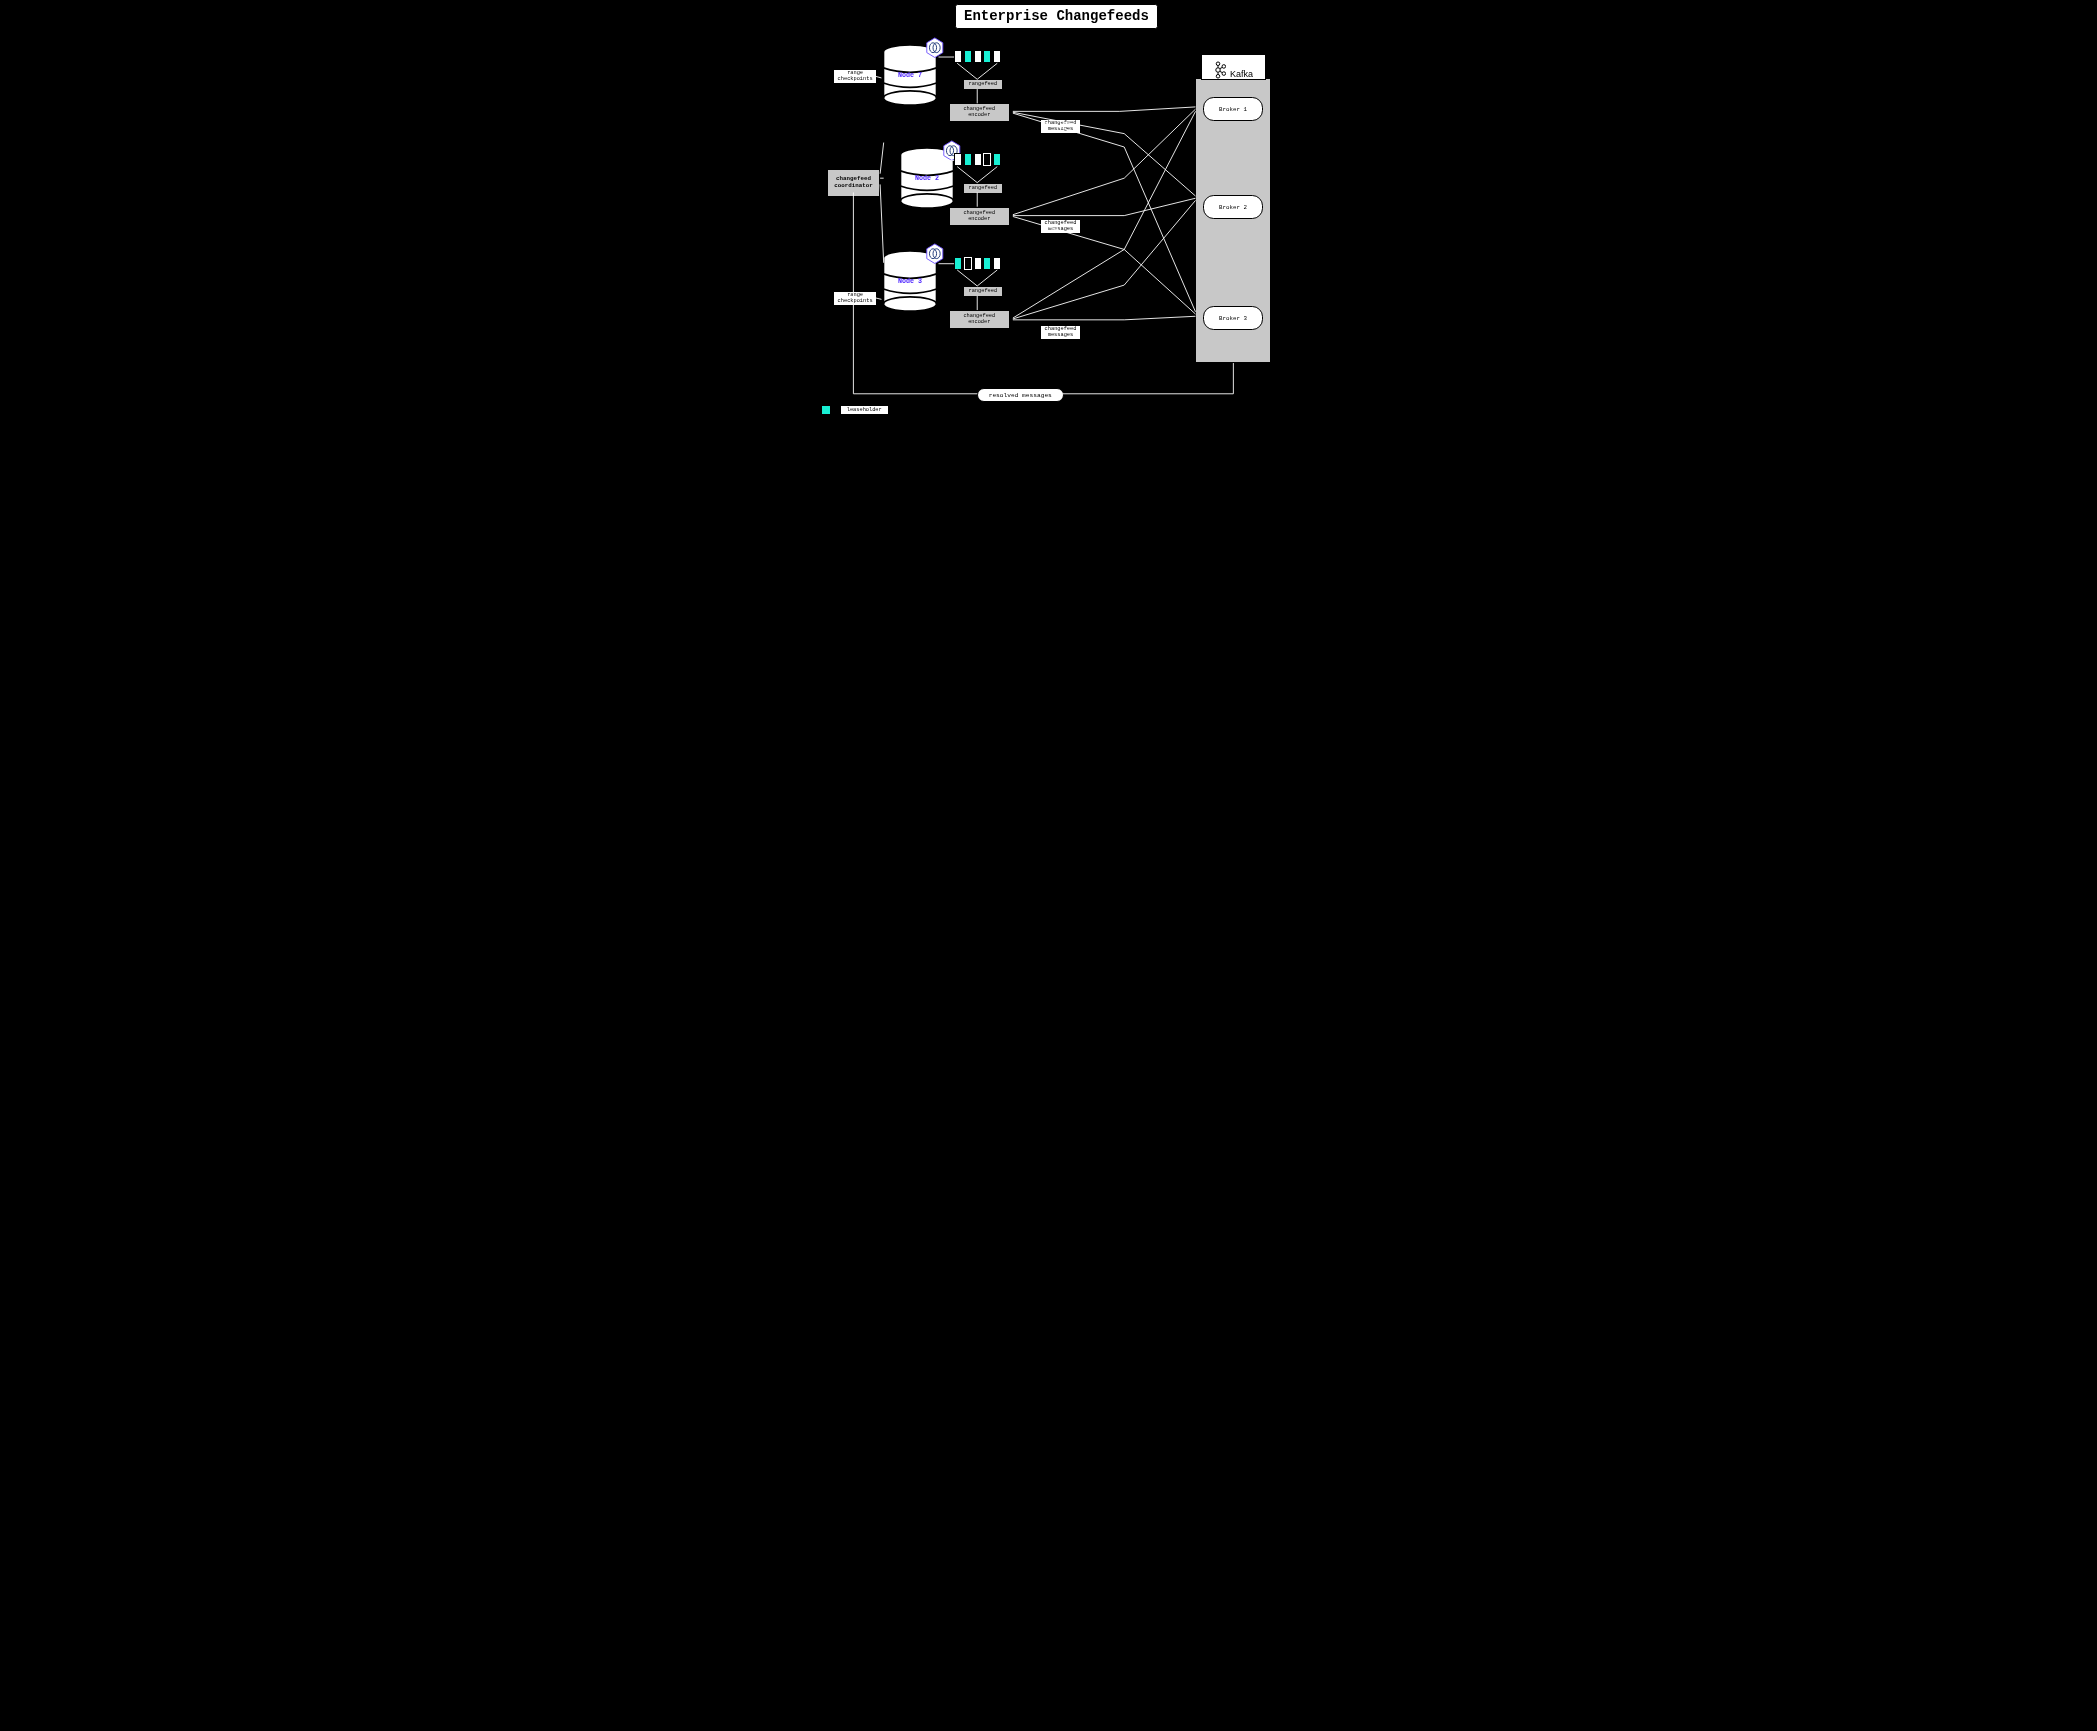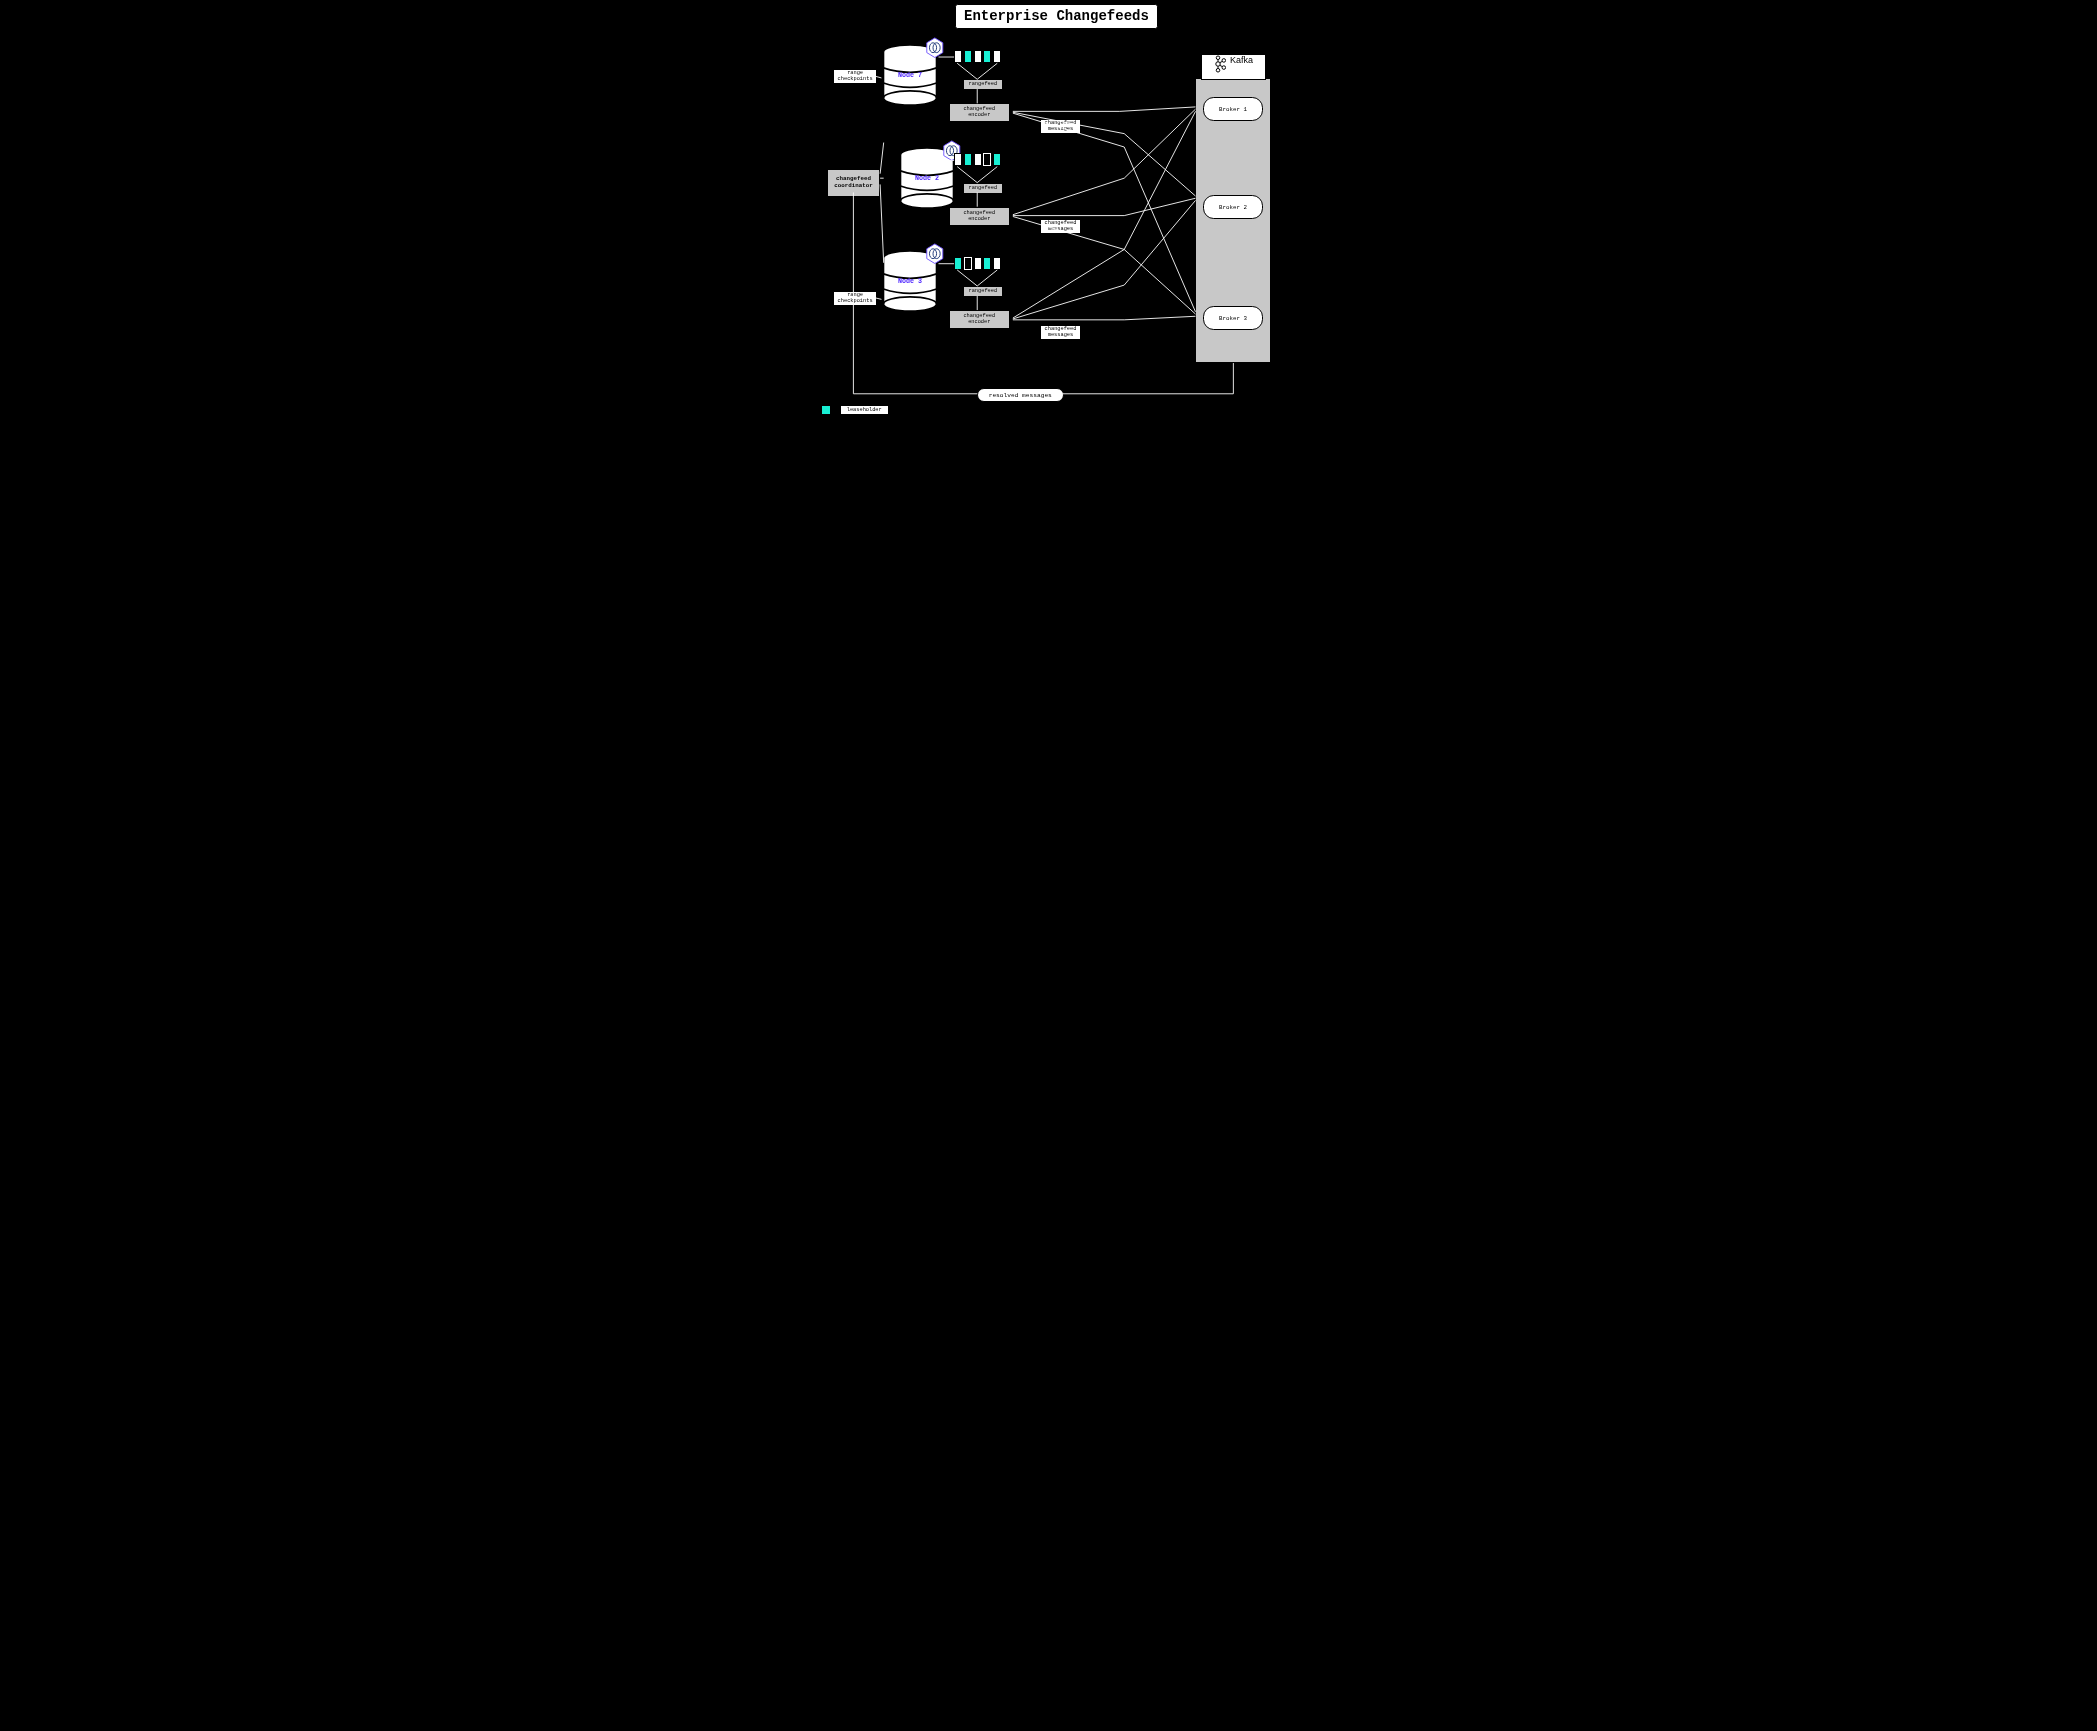--- a/index.html
+++ b/index.html
@@ -106,21 +106,21 @@
   .kpanel {
     position: absolute;
     background: #c8c8c8;
     border: 0.9px solid #000;
   }
   .klogo {
     position: absolute;
     background: #fff;
     border: 0.9px solid #000;
     display: flex;
-    align-items: flex-start;
+    align-items: flex-end;
     justify-content: center;
     gap: 3.6px;
   }
   .klogo-text {
     color: #000;
     font-family: Arial, sans-serif;
     font-size: 9px;
     font-weight: 500;
   }
   .broker {

